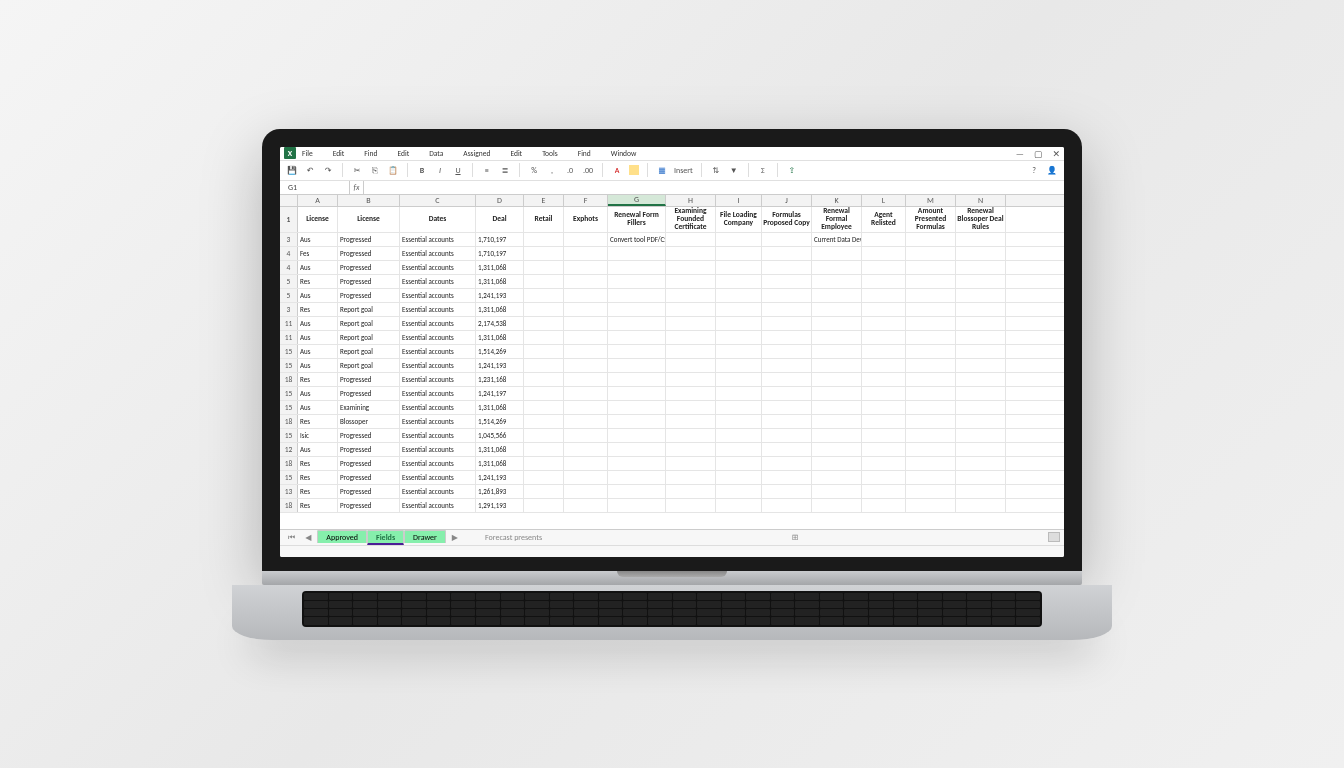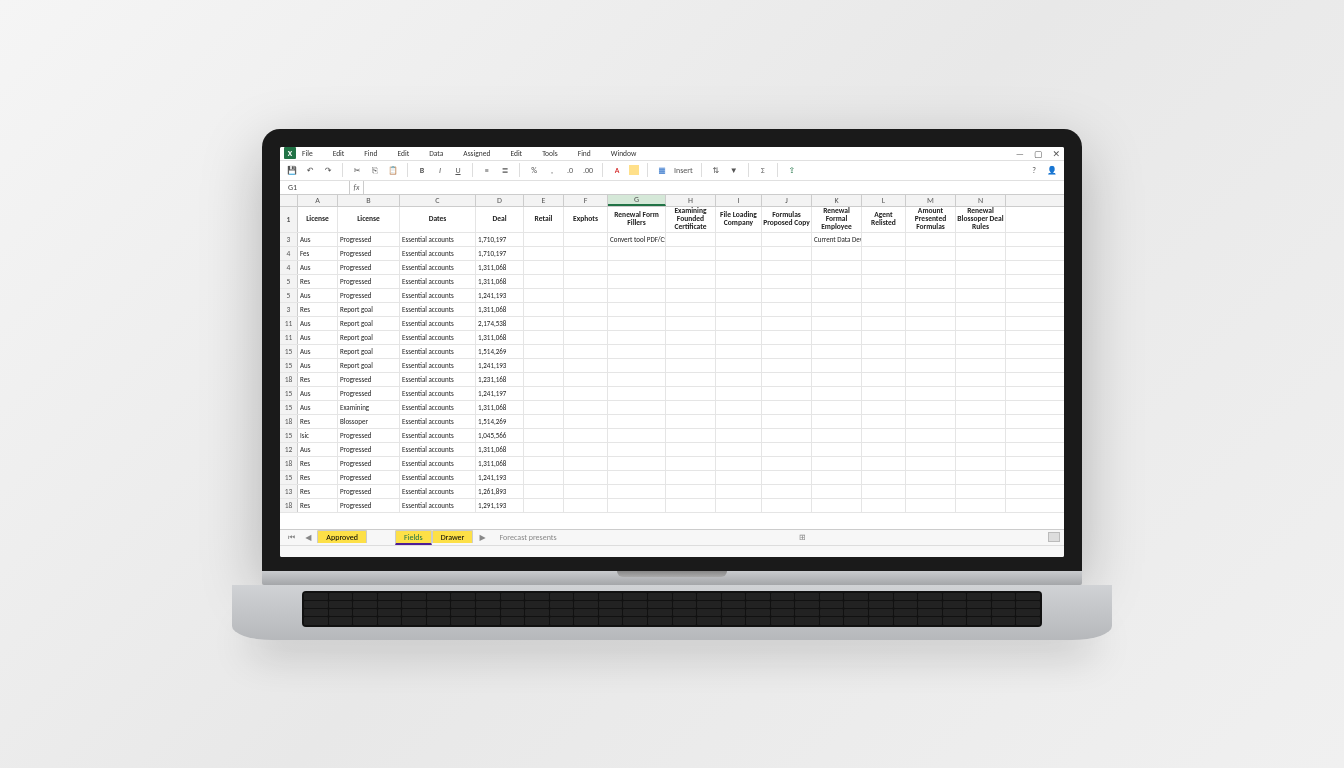--- a/index.html
+++ b/index.html
@@ -111,22 +111,22 @@
     padding:0 2px; display:flex; align-items:center; overflow:hidden; white-space:nowrap;
   }
   .header-row .cell { text-align:center; justify-content:center; line-height:1.05; white-space:normal; font-size:7.5px; padding:1px;}
   .wA{width:40px}.wB{width:62px}.wC{width:76px}.wD{width:48px}.wE{width:40px}.wF{width:44px}
   .wG1{width:58px}.wG2{width:50px}.wG3{width:46px}.wG4{width:50px}.wG5{width:50px}.wG6{width:44px}.wG7{width:50px}.wG8{width:50px}
 
   .sheet-tabs {
     height:16px; border-top:1px solid #ccc; display:flex; align-items:center;
     font-size:8px; background:#f7f7f7; gap:2px; padding:0 4px;
   }
-  .tab { padding:1px 8px; border:1px solid #ccc; border-bottom:none; background:#fde047; border-radius:2px 2px 0 0;}
-  .tab.active { color:#217346; font-weight:normal; border-bottom:2px solid #4c1d95;margin-left:28px;}
+  .tab { padding:1px 8px; border:1px solid #ccc; border-bottom:none; background:#86efac; border-radius:2px 2px 0 0;}
+  .tab.active { color:#217346; font-weight:bold; border-bottom:2px solid #4c1d95;}
   .tab-nav { color:#888; padding:0 4px;}
   .status-bar { height:12px; border-top:1px solid #ddd; background:#f7f7f7;}
   .scroll-right { margin-left:auto; width:12px; height:10px; background:#ddd; border:1px solid #bbb;}
 </style>
 </head>
 <body>
 
 <div class="laptop">
   <div class="screen-bezel">
     <div class="screen">
@@ -578,21 +578,21 @@
               <div class="cell wG8"></div>
             </div>
           </div>
       </div>
 
       <div class="sheet-tabs">
         <span class="tab-nav">⏮</span>
         <span class="tab-nav">◀</span>
         <span id="tabs"><span class="tab">Approved</span><span class="tab active">Fields</span><span class="tab">Drawer</span></span>
         <span class="tab-nav">▶</span>
-        <span style="margin-left:8px;color:#888">Forecast presents</span>
+        <span style="margin-left:21px;color:#888">Forecast presents</span>
         <span style="margin-left:auto;color:#888">⊞</span>
         <div class="scroll-right"></div>
       </div>
       <div class="status-bar"></div>
 
     </div>
   </div>
   <div class="base"></div>
   <div class="keyboard-deck">
     <div class="keys" id="keys">

